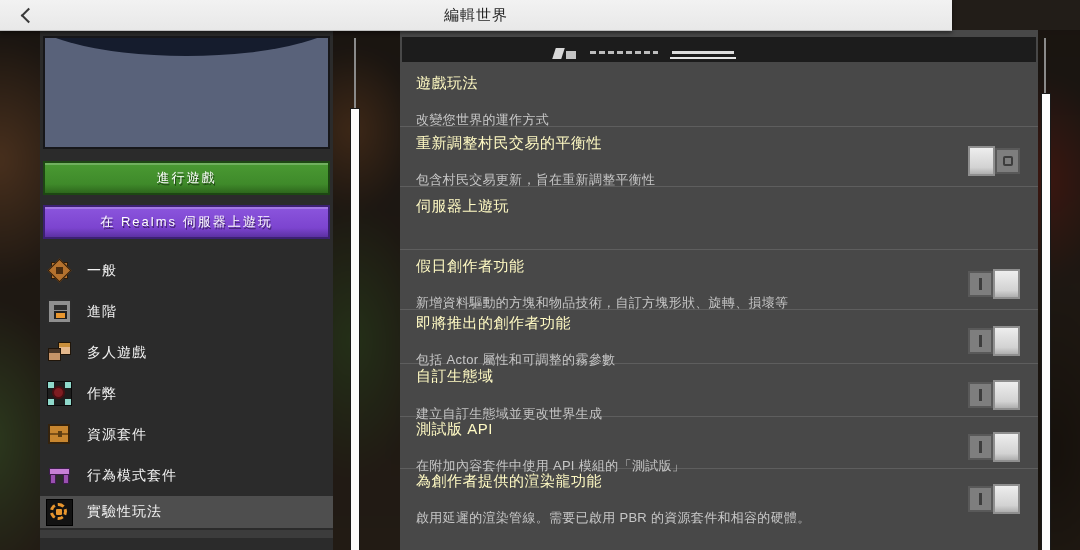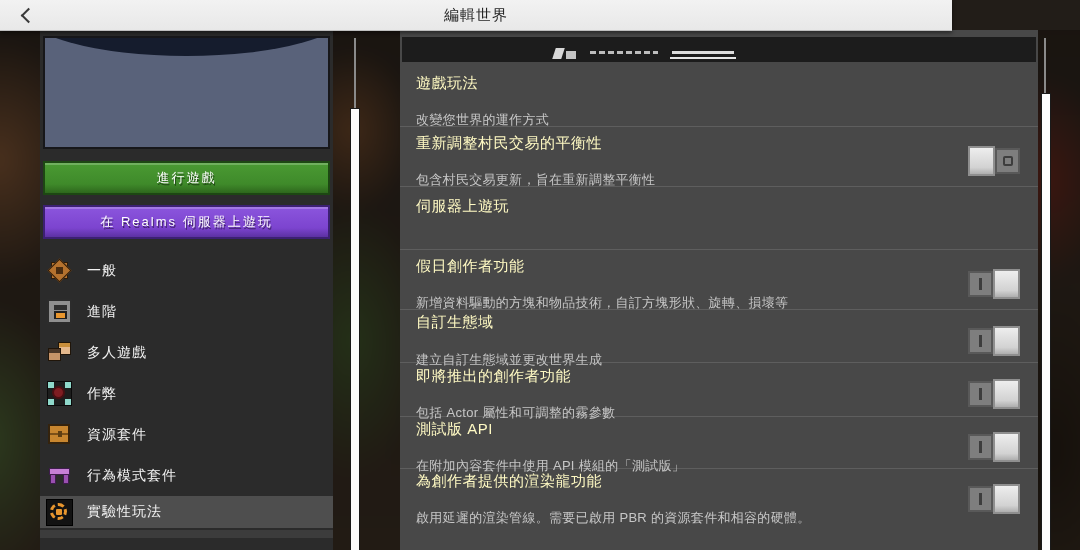--- a/index.html
+++ b/index.html
@@ -254,46 +254,46 @@
         <div class="rp-sub">新增資料驅動的方塊和物品技術，自訂方塊形狀、旋轉、損壞等</div>
       </div>
       <div class="toggle">
         <span class="tg-track">
             <span class="g-i"></span>
           </span>
         <span class="tg-knob"></span>
       </div>
     </section>
 
+    <section class="rp-block h54 row">
+      <div class="row-texts">
+        <div class="rp-title">即將推出的創作者功能</div>
+        <div class="rp-sub">包括 Actor 屬性和可調整的霧參數</div>
+      </div>
+      <div class="toggle">
+        <span class="tg-track">
+            <span class="g-i"></span>
+          </span>
+        <span class="tg-knob"></span>
+      </div>
+    </section>
+
     <section class="rp-block h53 row">
       <div class="row-texts">
         <div class="rp-title">自訂生態域</div>
         <div class="rp-sub">建立自訂生態域並更改世界生成</div>
       </div>
       <div class="toggle">
         <span class="tg-track">
             <span class="g-i"></span>
           </span>
         <span class="tg-knob"></span>
       </div>
     </section>
 
-    <section class="rp-block h54 row">
-      <div class="row-texts">
-        <div class="rp-title">即將推出的創作者功能</div>
-        <div class="rp-sub">包括 Actor 屬性和可調整的霧參數</div>
-      </div>
-      <div class="toggle">
-        <span class="tg-track">
-            <span class="g-i"></span>
-          </span>
-        <span class="tg-knob"></span>
-      </div>
-    </section>
-
     <section class="rp-block h52 row">
       <div class="row-texts">
         <div class="rp-title">測試版 API</div>
         <div class="rp-sub">在附加內容套件中使用 API 模組的「測試版」</div>
       </div>
       <div class="toggle">
         <span class="tg-track">
             <span class="g-i"></span>
           </span>
         <span class="tg-knob"></span>

